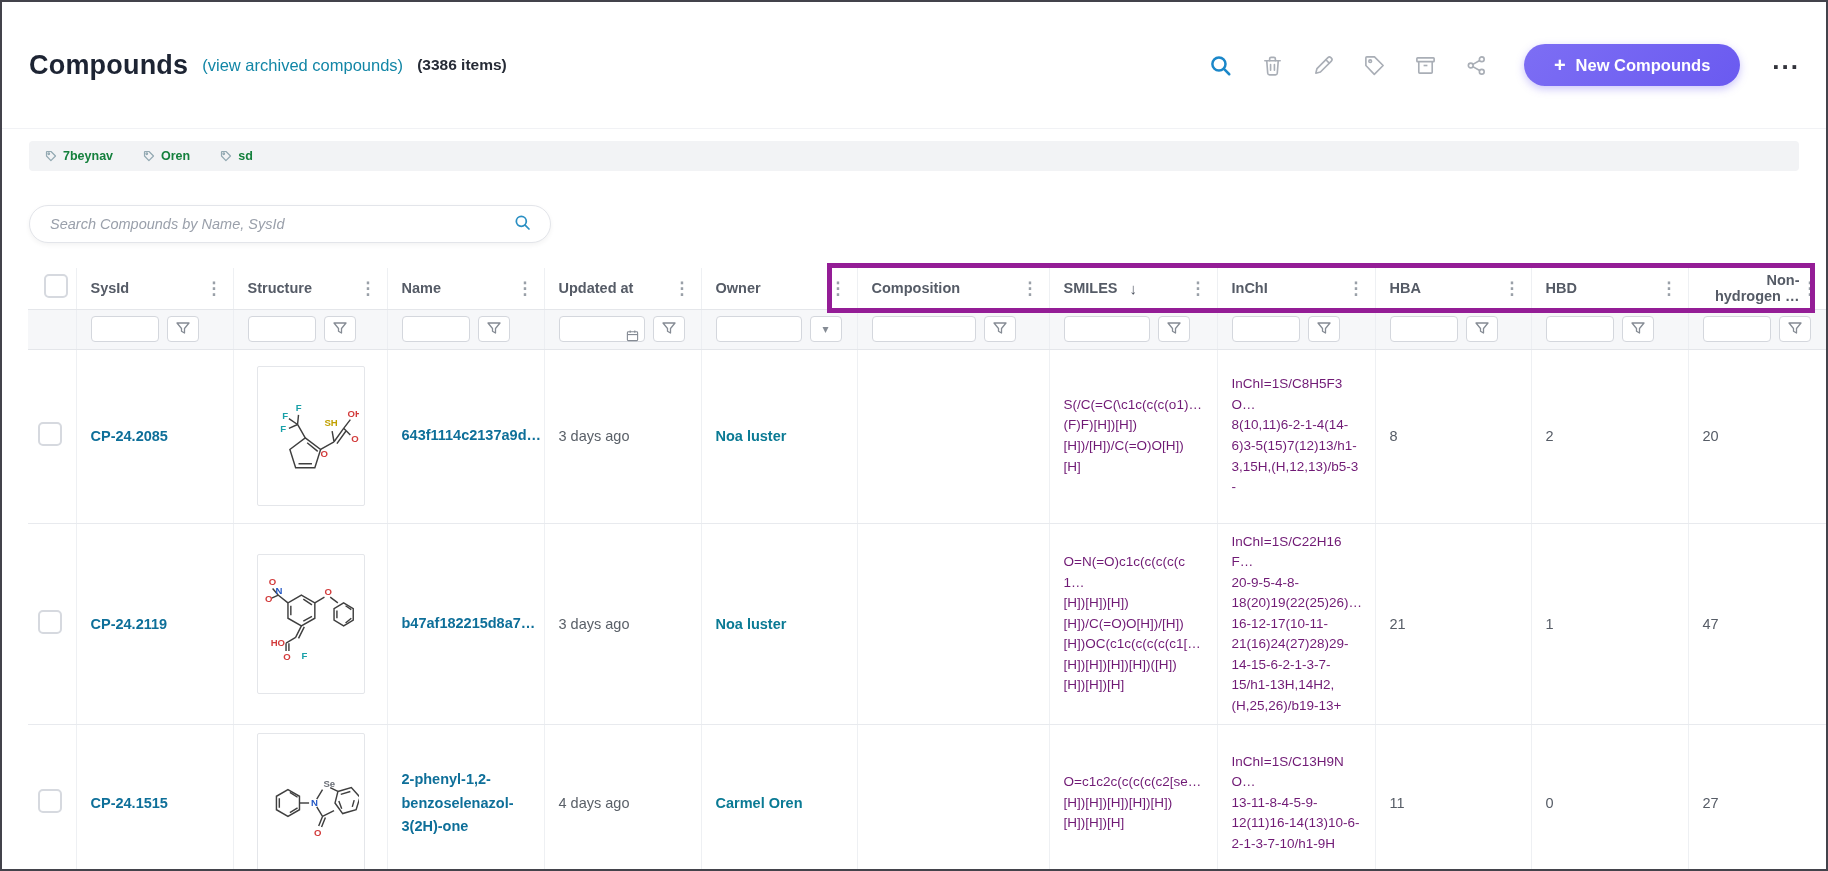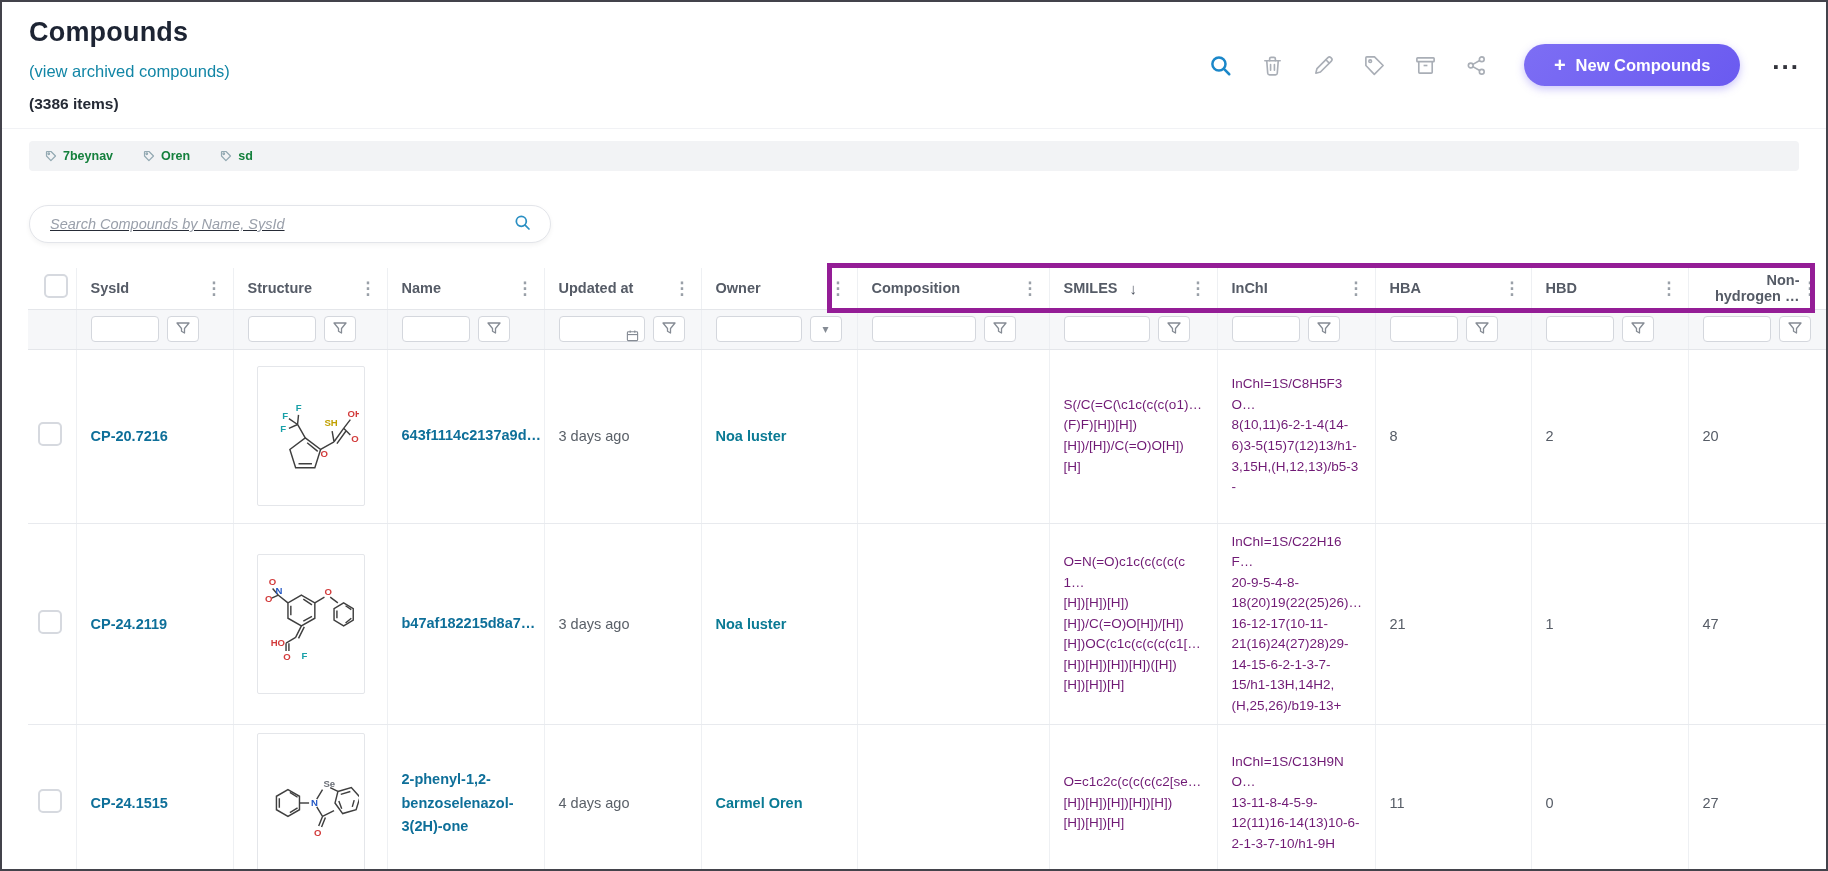--- a/index.html
+++ b/index.html
@@ -3,21 +3,21 @@
 <meta charset="utf-8">
 <style>
   html,body{margin:0;padding:0;background:#fff;}
   .page{width:1828px;height:871px;box-sizing:border-box;border:2px solid #43434b;
         overflow:hidden;background:#fff;position:relative;
         font-family:"Liberation Sans",sans-serif;color:#262b36;}
 
   
   .topbar{height:127px;display:flex;align-items:center;padding:0 22px 0 27px;
           border-bottom:1px solid #f1f2f5;box-sizing:border-box;}
-  .title-group{display:flex;align-items:flex-start;gap:14px;flex-direction:column;}
+  .title-group{display:flex;align-items:center;gap:14px;}
   .page-title{font-size:27px;font-weight:800;color:#1d2433;margin:0;letter-spacing:.2px;}
   .archived-link{font-size:16.5px;font-weight:400;color:#1286a6;text-decoration:none;cursor:pointer;}
   .items-count{font-size:15.5px;font-weight:600;color:#262b36;margin-left:0;}
   .actions{margin-left:auto;display:flex;align-items:center;gap:28px;}
   .icon-btn{background:none;border:none;padding:0;cursor:pointer;display:flex;align-items:center;}
   .icon-btn svg{display:block;}
   .new-compound{display:flex;align-items:center;gap:10px;height:42px;padding:0 30px;
                 border:none;border-radius:22px;cursor:pointer;color:#fff;
                 background:linear-gradient(135deg,#7d6ef4,#6a5af0);
                 font-family:"Liberation Sans",sans-serif;font-size:16.5px;font-weight:700;
@@ -30,21 +30,21 @@
   .tags-bar{margin:12px 27px 0;height:30px;background:#f2f3f5;border-radius:4px;
             display:flex;align-items:center;gap:30px;padding:0 16px;box-sizing:border-box;}
   .tag-chip{display:flex;align-items:center;gap:6px;cursor:pointer;}
   .tag-chip svg{display:block;}
   .tag-label{font-size:12.5px;font-weight:600;color:#15803d;}
 
   
   .search-row{margin:34px 27px 0;}
   .search-box{width:522px;height:38px;border:1px solid #e3e5ea;border-radius:19px;
               box-shadow:0 2px 5px rgba(0,0,0,.05);display:flex;align-items:center;
-              padding:0 18px;box-sizing:border-box;background:#fff;text-decoration:underline;}
+              padding:0 18px;box-sizing:border-box;background:#fff;}
   .search-box input{flex:1;border:none;outline:none;background:transparent;
                     font-family:"Liberation Sans",sans-serif;font-style:italic;
                     font-size:14.5px;color:#7d838e;}
   .search-box input::placeholder{color:#9aa0ab;font-style:italic;}
 
   
   .table-wrap{margin:25px 0 0 26px;position:relative;}
   table{border-collapse:collapse;table-layout:fixed;width:1801px;}
   th,td{padding:0;box-sizing:border-box;}
   th{border-bottom:1px solid #e4e6ea;border-right:1px solid #eef0f3;height:41px;
@@ -415,21 +415,21 @@
                     </svg></span>
                 </button>
               </div>
             </td>
         </tr>
       </thead>
       <tbody>
 
         <tr class="r1">
           <td class="cb-cell"><span class="checkbox"></span></td>
-          <td><a class="link">CP-20.7216</a></td>
+          <td><a class="link">CP-24.2085</a></td>
           <td class="struct-cell">
               <div class="struct-box">
             <svg width="96" height="120" viewBox="0 0 100 120">
               <g fill="none" stroke="#3f3f3f" stroke-width="1.5">
                 <path d="M44 62 L60 74 L54 93 L34 93 L28 74 Z"></path>
                 <path d="M46 67 L57 76 M37 89 L51 89"></path>
                 <path d="M44 62 L36 48 M36 48 L27 42 M36 48 L37 38 M36 48 L27 52"></path>
                 <path d="M60 74 L74 66 M74 66 L84 52 M77 68 L87 54 M84 52 L91 43 M84 52 L91 59 M74 66 L72 55"></path>
               </g>
               <text class="atom" x="60" y="82" fill="#d23b3b">O</text>

